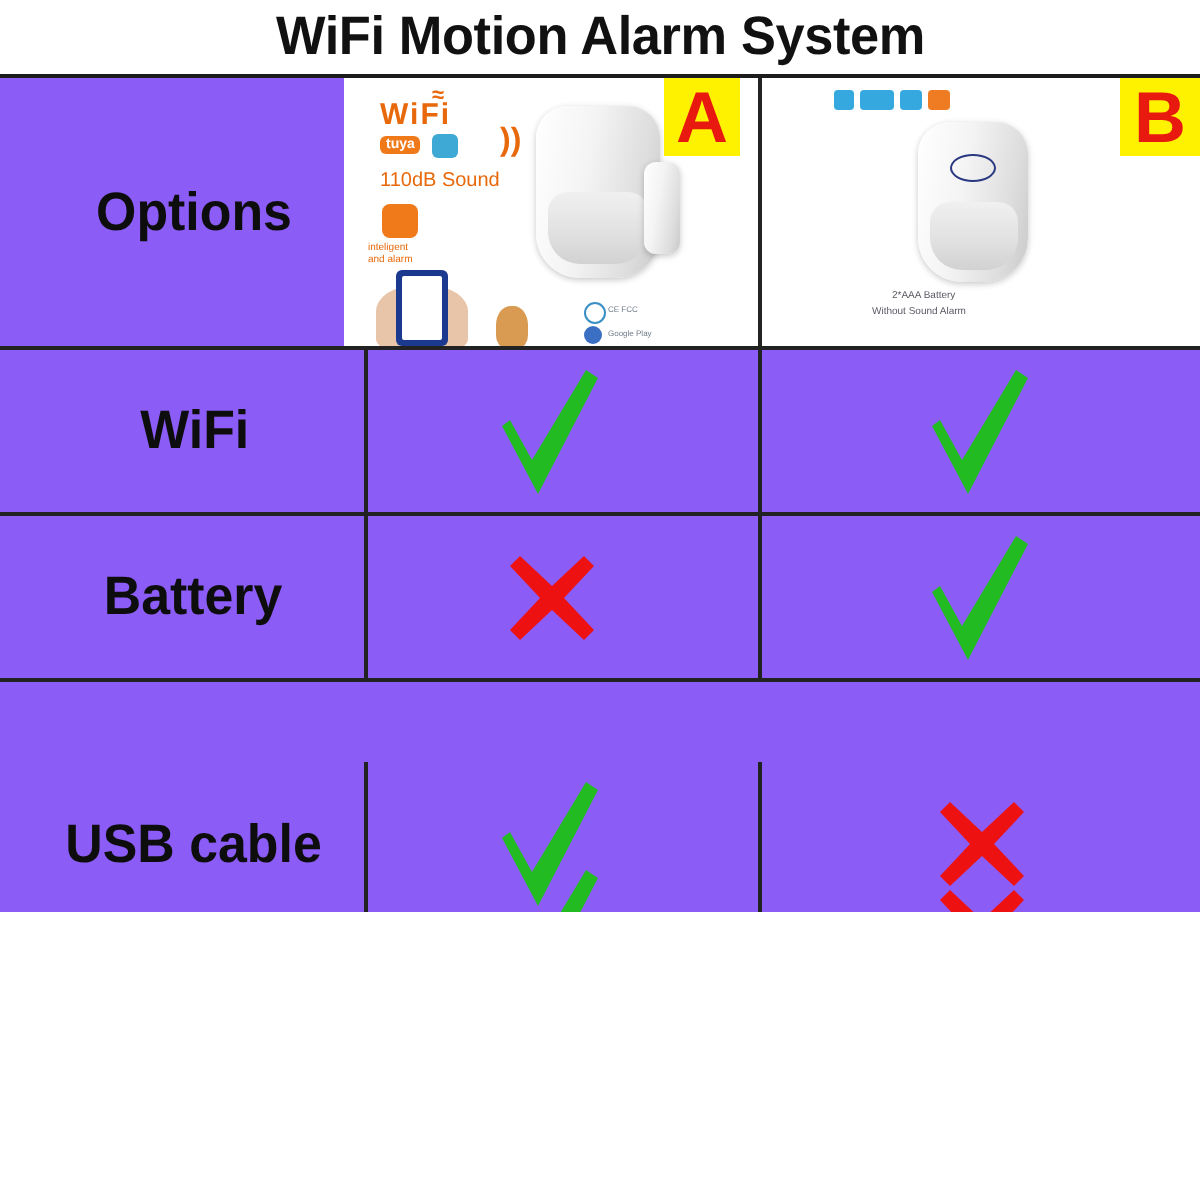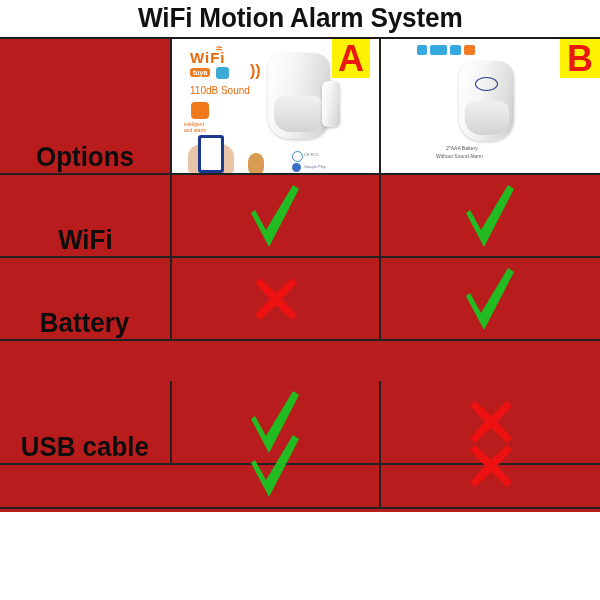--- a/index.html
+++ b/index.html
@@ -7,22 +7,22 @@
     padding: 0;
     background: #ffffff;
   }
   body {
     font-family: "Liberation Sans", sans-serif;
   }
 
   #page {
     position: relative;
     width: 600px;
-    height: 512px;
-    background: #b91c1c;
+    height: 456px;
+    background: #8b5cf6;
     overflow: hidden;
     box-sizing: border-box;
   }
 
   
   .title-row {
     position: absolute;
     left: 0;
     top: 0;
     width: 600px;
@@ -55,28 +55,28 @@
     position: absolute;
     left: 0;
     width: 600px;
     box-sizing: border-box;
     border-bottom: 2px solid #222222;
   }
   .row.last { border-bottom: none; }
 
   .cell-label {
     position: absolute;
-    left: 0;
+    left: 12px;
     top: 0;
     width: 172px;
     height: 100%;
     box-sizing: border-box;
     border-right: 2px solid #222222;
     display: flex;
-    align-items: flex-end;
+    align-items: center;
     justify-content: center;
     padding: 0 3px;
   }
   .cell-a {
     position: absolute;
     left: 172px;
     top: 0;
     width: 209px;
     height: 100%;
     box-sizing: border-box;

